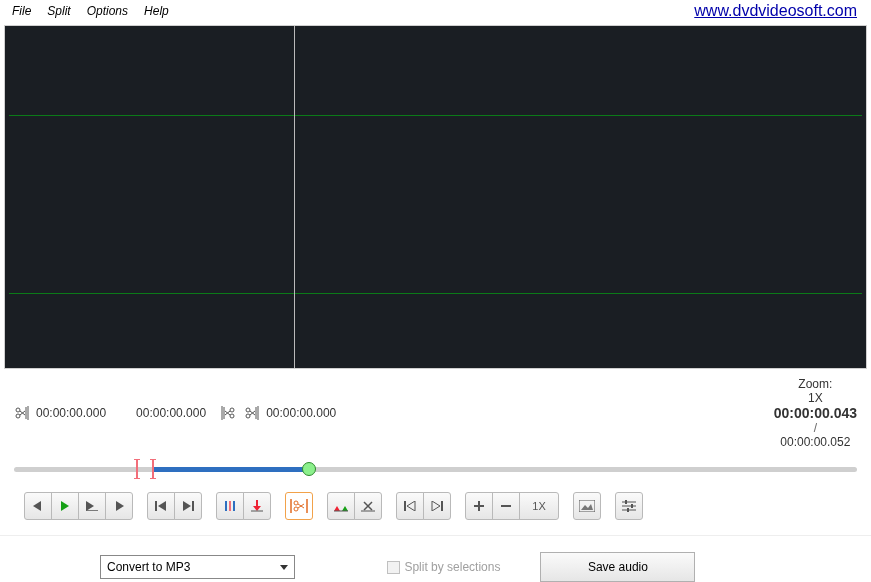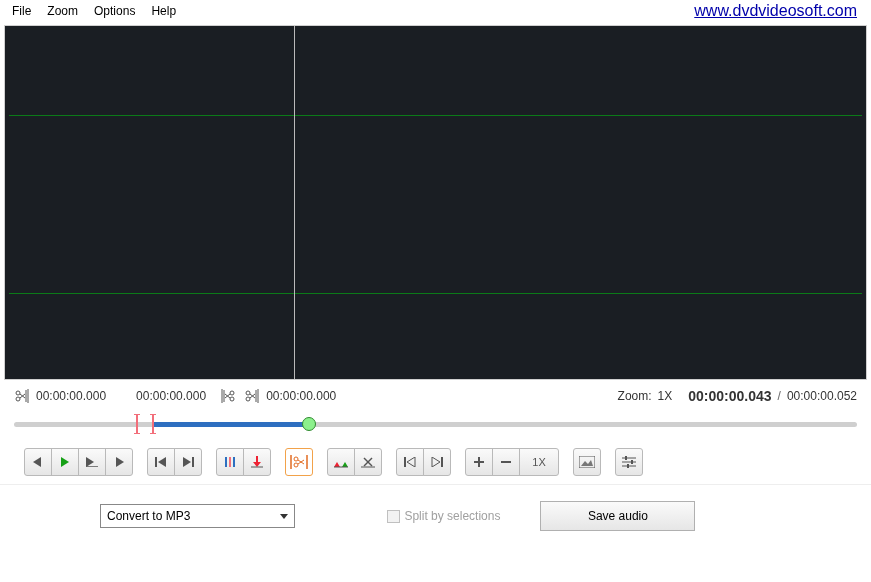--- a/index.html
+++ b/index.html
@@ -16,20 +16,21 @@
 }
 .menubar {
   display: flex;
   align-items: center;
   padding: 2px 4px;
   height: 22px;
 }
 .menu-item {
   padding: 2px 8px;
   cursor: default;
+  font-style: italic;
 }
 .spacer { flex: 1; }
 .link {
   color: #0000aa;
   text-decoration: underline;
   font-size: 16px;
   padding-right: 10px;
 }
 .waveform-area {
   height: 355px;
@@ -52,21 +53,21 @@
 }
 .time-row {
   display: flex;
   align-items: center;
   padding: 8px 14px 4px 14px;
   font-size: 12px;
   color: #333;
 }
 .time-row svg { vertical-align: middle; }
 .tc { padding: 0 6px; }
-.right-times { margin-left: auto; font-size: 12px; display: flex; align-items: center; }
+.right-times { margin-left: auto; font-size: 12px; display: flex; align-items: center; flex-direction: column; }
 .bold { font-weight: bold; font-size: 14px; }
 .slash { padding: 0 6px; color: #666; }
 
 .track-bar {
   position: relative;
   margin: 6px 14px 14px 14px;
   height: 20px;
 }
 .track-bg {
   position: absolute;
@@ -128,21 +129,21 @@
   cursor: pointer;
 }
 .btn-group .btn { border-radius: 0; margin-left: -1px; }
 .btn-group .btn:first-child { border-top-left-radius:3px; border-bottom-left-radius:3px; margin-left:0;}
 .btn-group .btn:last-child { border-top-right-radius:3px; border-bottom-right-radius:3px;}
 .btn.wide { width: 40px; font-size: 11px; color:#555; }
 .btn.highlighted { background: #fff; border-color: #f2a24a; }
 .btn svg { pointer-events: none; }
 
 .bottom-row {
-  margin-top: 8px;
+  margin-top: 15px;
   border-top: 1px solid #eee;
   padding: 16px 100px 0 100px;
   display: flex;
   align-items: center;
   gap: 40px;
 }
 .dropdown {
   width: 195px;
   height: 24px;
   border: 1px solid #888;
@@ -165,21 +166,21 @@
   border:1px solid #b0b0b0;
   display:flex; align-items:center; justify-content:center;
   cursor:pointer; font-size:12px;
 }
 </style>
 </head>
 <body>
 
 <div class="menubar">
   <div class="menu-item">File</div>
-  <div class="menu-item">Zoom</div>
+  <div class="menu-item">Split</div>
   <div class="menu-item">Options</div>
   <div class="menu-item">Help</div>
   <div class="spacer"></div>
   <a class="link">www.dvdvideosoft.com</a>
 </div>
 
 <div class="waveform-area">
   <div class="wave-line" style="top:89px;"></div>
   <div class="wave-line" style="top:267px;"></div>
   <div class="playhead" style="left:289px;"></div>

